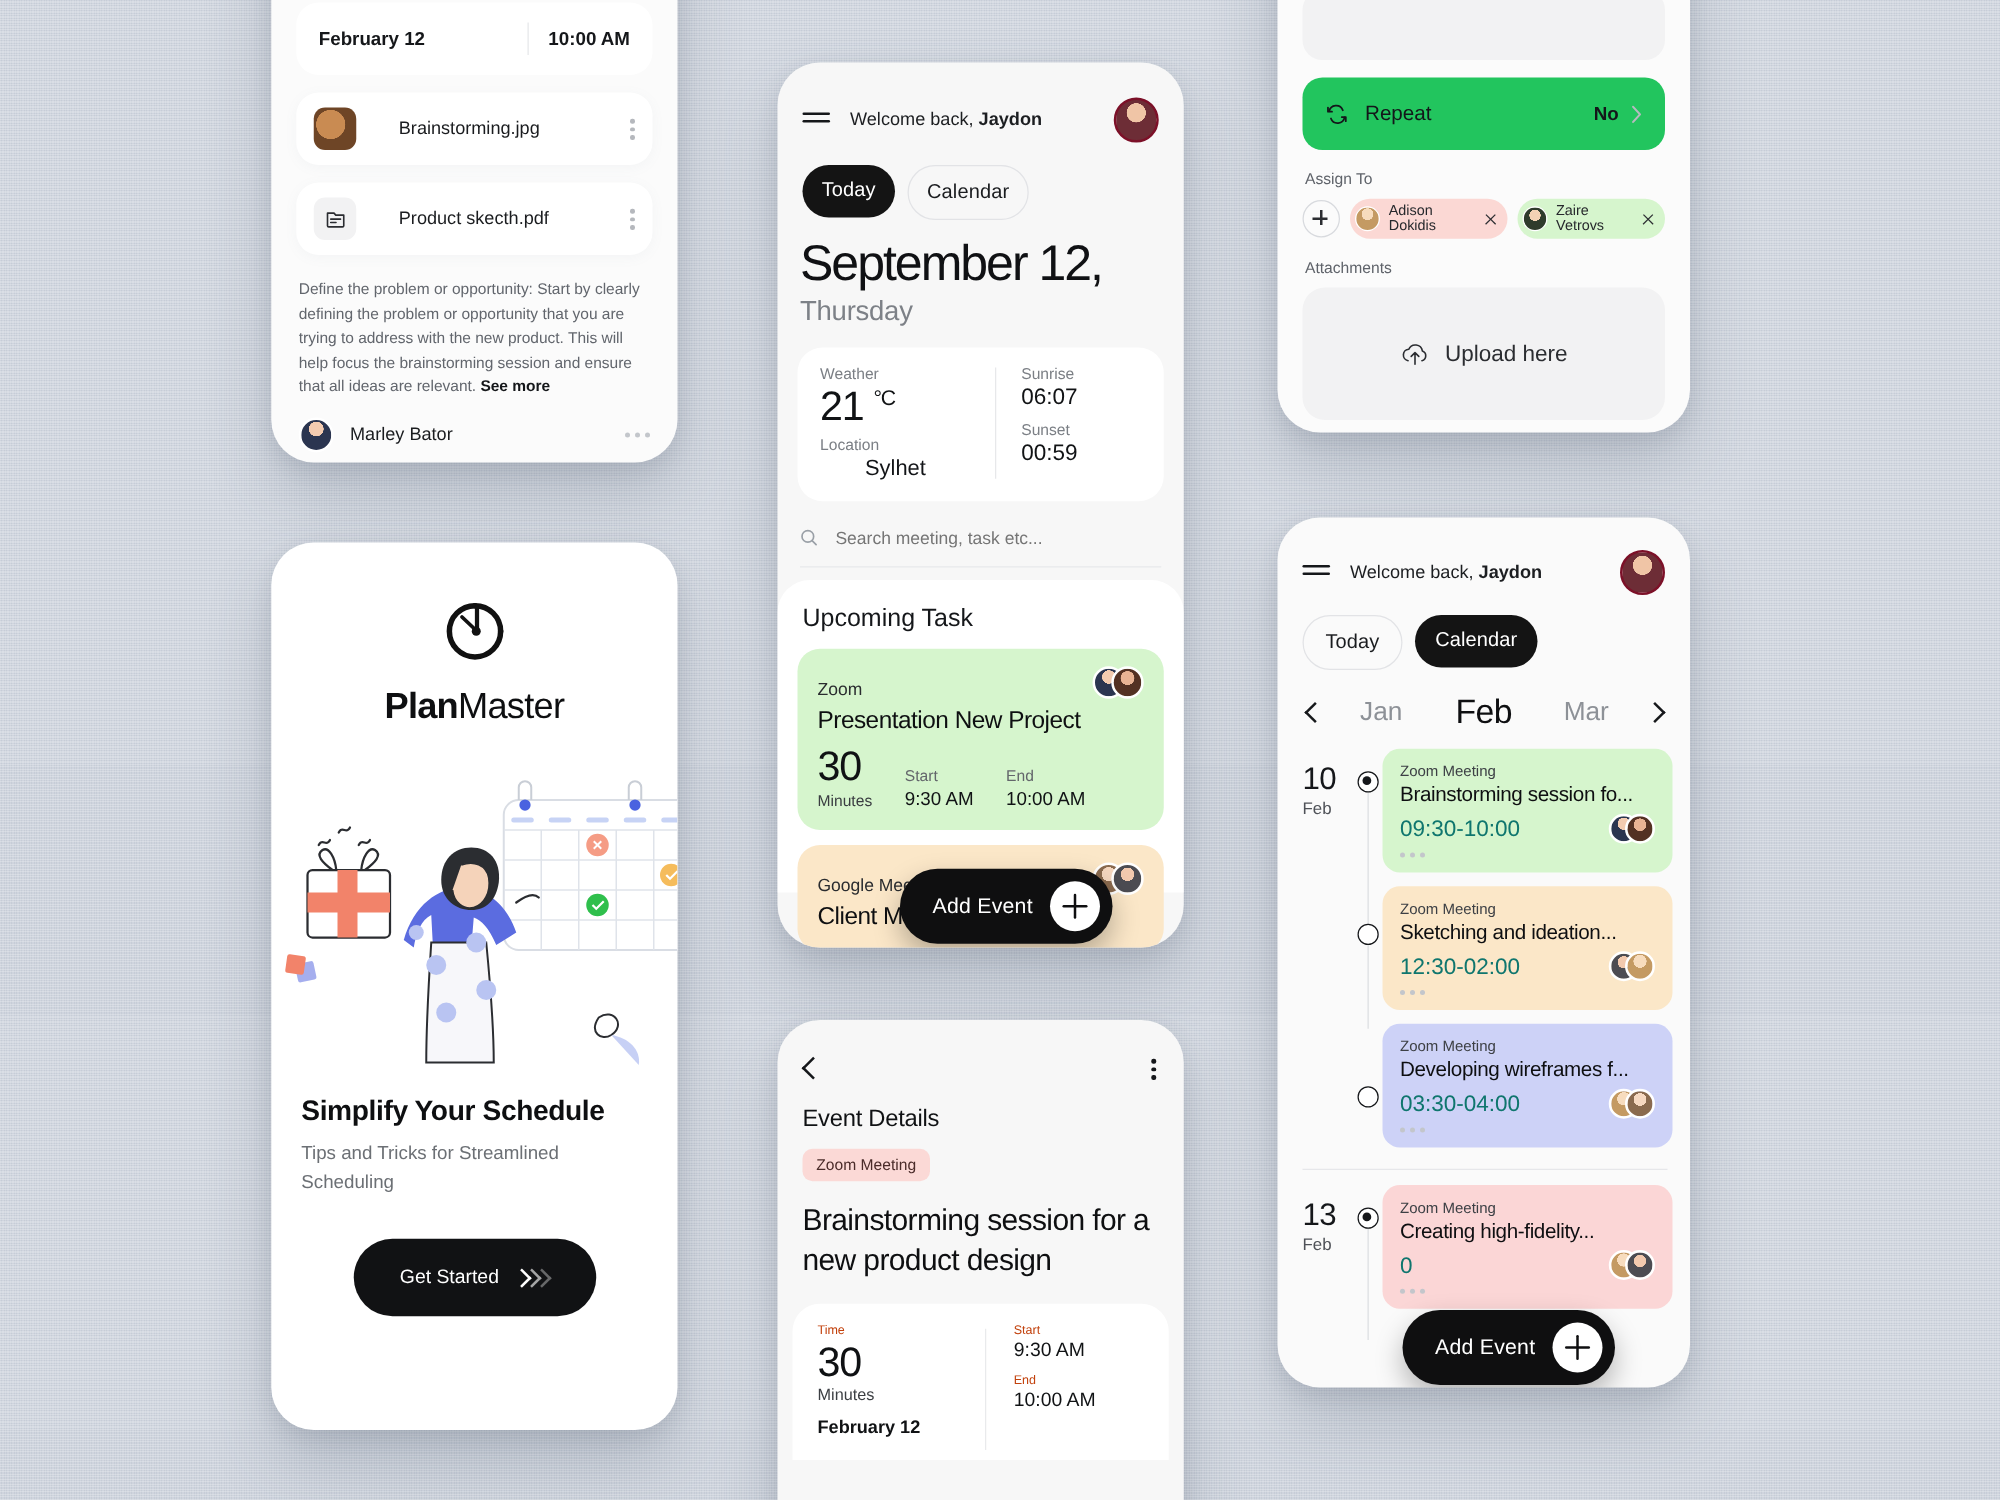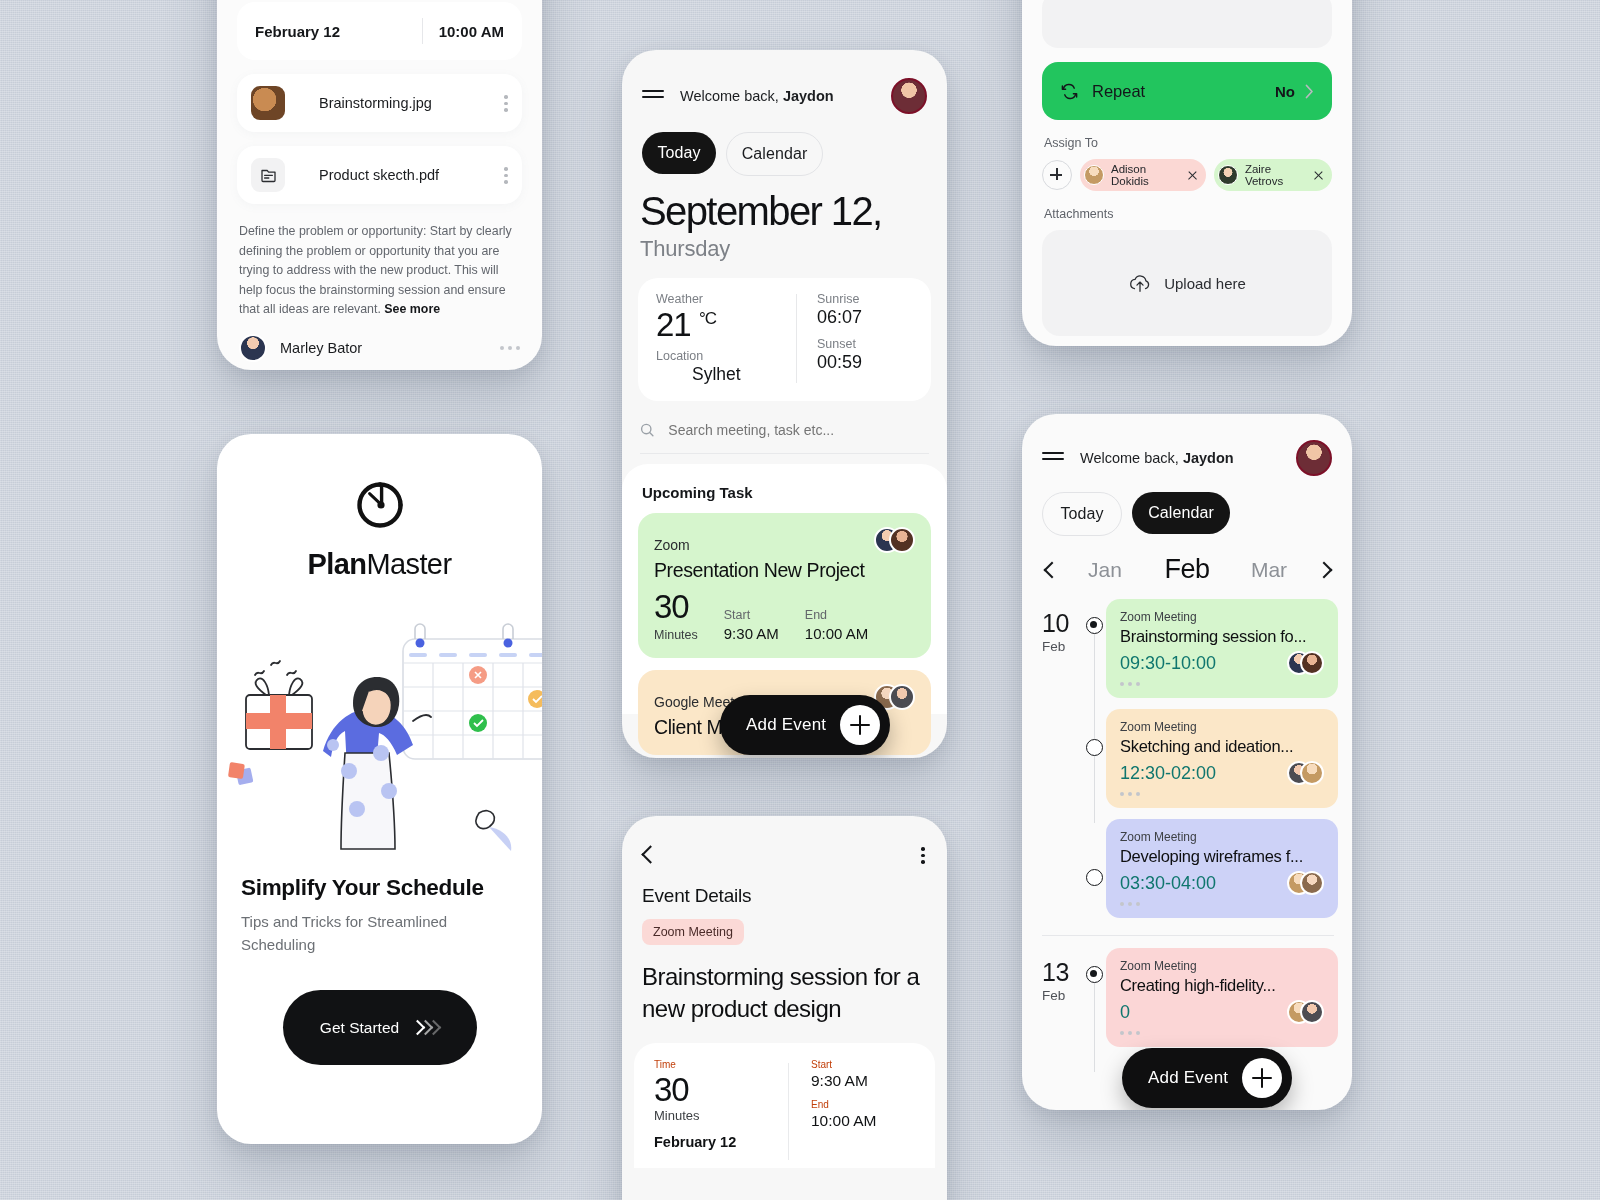--- a/index.html
+++ b/index.html
@@ -72,21 +72,21 @@
   .person .nm{font-size:14.5px;color:#1a1c1f;margin-left:13px;flex:1;}
 
   
   #cardB{left:217px;top:434px;width:325px;height:710px;background:#fff;}
   #cardB .logoWrap{text-align:center;padding-top:42px;}
   #cardB .brand{font-size:29px;letter-spacing:-.6px;margin-top:10px;color:#0e0f11;}
   #cardB .brand .b1{font-weight:700;} #cardB .brand .b2{font-weight:300;}
   #cardB .illo{width:100%;height:256px;position:relative;margin-top:22px;}
   #cardB .ttl{font-size:22.5px;font-weight:700;color:#0e0f11;letter-spacing:-.3px;margin:16px 0 0 24px;}
   #cardB .sub{font-size:15px;line-height:23px;color:#6c7075;margin:9px 24px 0;}
-  #cardB .cta{margin:34px auto 0;width:194px;height:75px;background:#111214;border-radius:999px;
+  #cardB .cta{margin:34px auto 0;width:194px;height:62px;background:#111214;border-radius:999px;
               display:flex;align-items:center;justify-content:center;gap:16px;cursor:pointer;}
   #cardB .cta span{color:#fff;font-size:15.5px;font-weight:500;}
   .chevs{display:flex;align-items:center;}
   .chevs b{display:block;width:9px;height:9px;border-right:2px solid #fff;border-top:2px solid #fff;
            transform:rotate(45deg);margin-left:-3px;}
   .chevs b:nth-child(2){opacity:.62;} .chevs b:nth-child(3){opacity:.36;}
 
   
   #cardC{left:622px;top:50px;width:325px;height:708px;background:#f7f7f7;}
   #cardC .hd{display:flex;align-items:center;padding:28px 20px 0;}
@@ -101,21 +101,21 @@
   #cardC .wthr .lab{font-size:12.5px;color:#7b7f85;}
   #cardC .wthr .deg{font-size:33px;font-weight:400;color:#111315;letter-spacing:-1px;margin-top:2px;line-height:1.05;}
   #cardC .wthr .deg sup{font-size:17px;vertical-align:super;}
   #cardC .wthr .loc{font-size:17.5px;color:#121417;margin-top:1px;margin-left:36px;}
   #cardC .wthr .sep{width:1px;background:#e7e8ea;margin:2px 20px 2px 6px;}
   #cardC .wthr .big2{font-size:18px;color:#111315;margin-top:1px;}
   #cardC .srch{display:flex;align-items:center;gap:12px;margin:20px 18px 0;padding-bottom:14px;border-bottom:1px solid #e8e9eb;}
   #cardC .srch input{border:0;outline:0;background:transparent;font-size:14px;color:#aeb2b8;
                      font-family:inherit;width:100%;}
   #cardC .up{background:#fff;border-radius:26px 26px 0 0;margin-top:10px;padding:20px 16px 0;height:230px;}
-  #cardC .up .h{font-size:15px;font-weight:700;color:#15171a;margin:0 4px 12px;}
+  #cardC .up .h{font-size:20px;font-weight:400;color:#15171a;margin:0 4px 12px;}
   .evt{border-radius:18px;padding:14px 16px 16px;margin-bottom:12px;}
   .evt .tp{display:flex;align-items:flex-end;}
   .evt .tp .src{font-size:14px;color:#2a2c2f;flex:1;}
   .evt .tp .avatar{width:26px;height:26px;}
   .evt .ttl{font-size:19.5px;font-weight:500;color:#0e0f11;letter-spacing:-.4px;margin-top:6px;}
   .evt .bot{display:flex;align-items:flex-end;margin-top:8px;}
   .evt .mins{font-size:33px;font-weight:400;color:#101214;line-height:1;letter-spacing:-1px;}
   .evt .minl{font-size:12.5px;color:#3a3d41;margin-top:5px;}
   .evt .cell{margin-left:26px;}
   .evt .ck{font-size:12.5px;color:#63666b;}
@@ -153,21 +153,21 @@
   #cardE .addbtn::before{left:50%;top:7px;width:1.6px;height:12px;margin-left:-.8px;}
   #cardE .addbtn::after{top:50%;left:7px;height:1.6px;width:12px;margin-top:-.8px;}
   .chip{display:flex;align-items:center;gap:7px;border-radius:999px;padding:4px 9px 4px 4px;}
   .chip .avatar{width:20px;height:20px;border-width:1.5px;}
   .chip .nm{font-size:11.5px;color:#26282c;}
   .chip .x{width:11px;height:11px;position:relative;cursor:pointer;}
   .chip .x::before,.chip .x::after{content:"";position:absolute;left:0;top:5px;width:11px;height:1.4px;background:#2b2d31;}
   .chip .x::before{transform:rotate(45deg);} .chip .x::after{transform:rotate(-45deg);}
   #cardE .upl{background:#f2f2f3;border-radius:18px;height:106px;display:flex;align-items:center;
               justify-content:center;gap:12px;margin-top:8px;cursor:pointer;}
-  #cardE .upl span{font-size:15px;color:#2b2d31;}
+  #cardE .upl span{font-size:18px;color:#2b2d31;}
 
   
   #cardF{left:1022px;top:414px;width:330px;height:696px;background:#fafafa;}
   #cardF .hd{display:flex;align-items:center;padding:26px 20px 0;}
   #cardF .hd .wb{font-size:14.5px;color:#1c1e21;margin-left:16px;flex:1;}
   #cardF .hd .avatar{width:36px;height:36px;border-color:#7c1028;border-width:2px;}
   #cardF .tabs{display:flex;gap:10px;padding:16px 20px 0;}
   #cardF .tabs .pill{height:42px;}
   #cardF .tabs .pill.off{width:78px;} #cardF .tabs .pill.on{width:98px;}
   #cardF .months{display:flex;align-items:center;padding:18px 20px 14px;gap:4px;}

